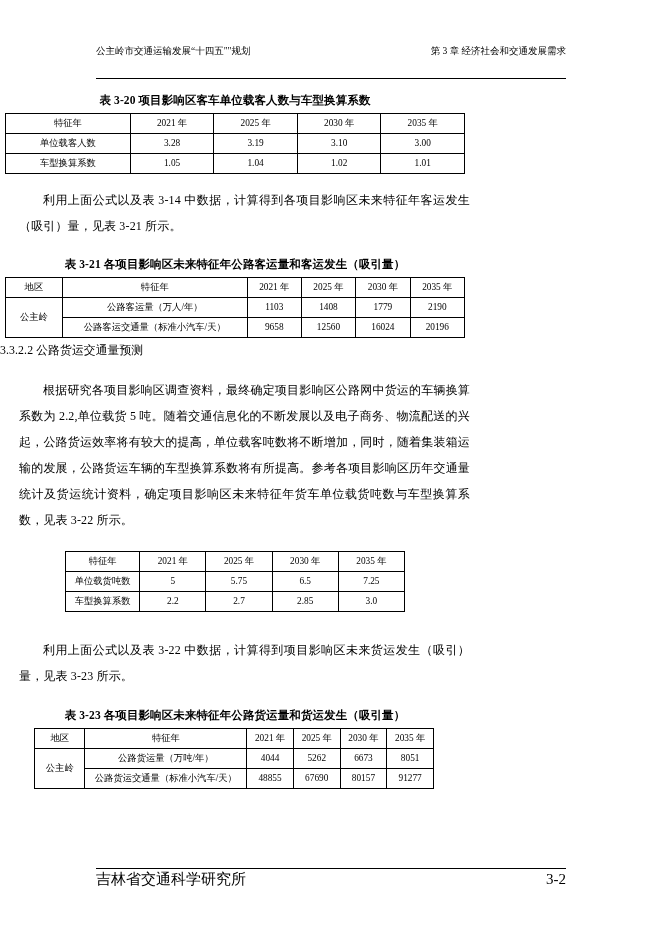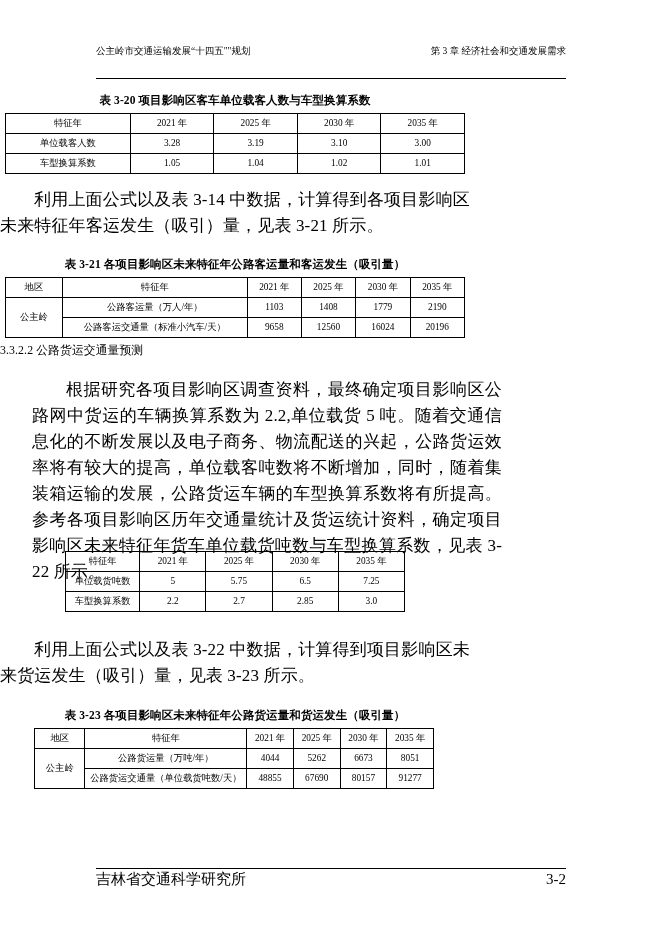--- a/index.html
+++ b/index.html
@@ -87,27 +87,28 @@
     text-align: center;
     vertical-align: middle;
     padding: 3px 2px 3px 2px;
     font-family: "Liberation Serif", "DejaVu Serif", serif;
   }
   table.doc.thickframe {
     border: 1.4px solid #000;
   }
 
   p.para {
-    font-size: 17px;
+    font-size: 12px;
     line-height: 26px;
     text-align: justify;
     text-justify: inter-ideograph;
     margin: 0;
     text-indent: 2em;
     letter-spacing: 0.15px;
+    padding-left: 19px;
   }
 
   h3.section {
     font-size: 11.8px;
     font-weight: normal;
     line-height: 18px;
     margin: 0;
     letter-spacing: 0.1px;
   }
 
@@ -185,21 +186,21 @@
         <td>20196</td>
       </tr>
     </tbody>
       </table>
   </div>
 
   <div class="blk" style="top:341px;">
     <h3 class="section">3.3.2.2 公路货运交通量预测</h3>
   </div>
 
-  <div class="blk" style="top:377px;margin-left:32px;">
+  <div class="blk" style="top:377px;">
     <p class="para">根据研究各项目影响区调查资料，最终确定项目影响区公路网中货运的车辆换算系数为 2.2,单位载货 5 吨。随着交通信息化的不断发展以及电子商务、物流配送的兴起，公路货运效率将有较大的提高，单位载客吨数将不断增加，同时，随着集装箱运输的发展，公路货运车辆的车型换算系数将有所提高。参考各项目影响区历年交通量统计及货运统计资料，确定项目影响区未来特征年货车单位载货吨数与车型换算系数，见表 3-22 所示。</p>
   </div>
 
   <div class="blk" style="top:546px;">
     <table class="doc thickframe" style="width:340px;">
       <tbody>
           <tr>
         <td style="width:76px;">特征年</td>
         <td style="width:66px;">2021 年</td>
         <td style="width:66px;">2025 年</td>
@@ -242,21 +243,21 @@
       </tr>
       <tr>
         <td rowspan="2">公主岭</td>
         <td>公路货运量（万吨/年）</td>
         <td>4044</td>
         <td>5262</td>
         <td>6673</td>
         <td>8051</td>
       </tr>
       <tr>
-        <td>公路货运交通量（单位载货吨数/天）</td>
+        <td>公路货运交通量（标准小汽车/天）</td>
         <td>48855</td>
         <td>67690</td>
         <td>80157</td>
         <td>91277</td>
       </tr>
     </tbody>
       </table>
   </div>
 
   <div class="footer-rule"></div>

